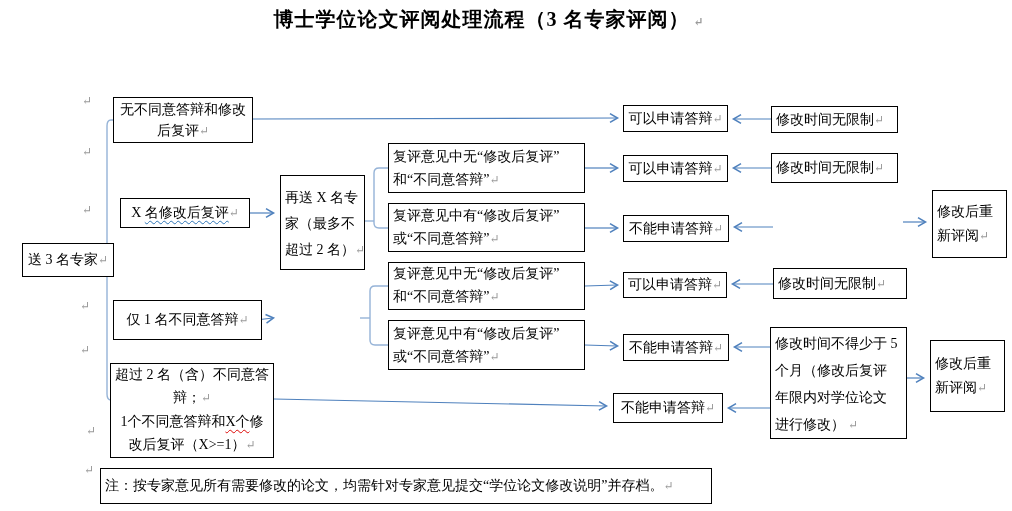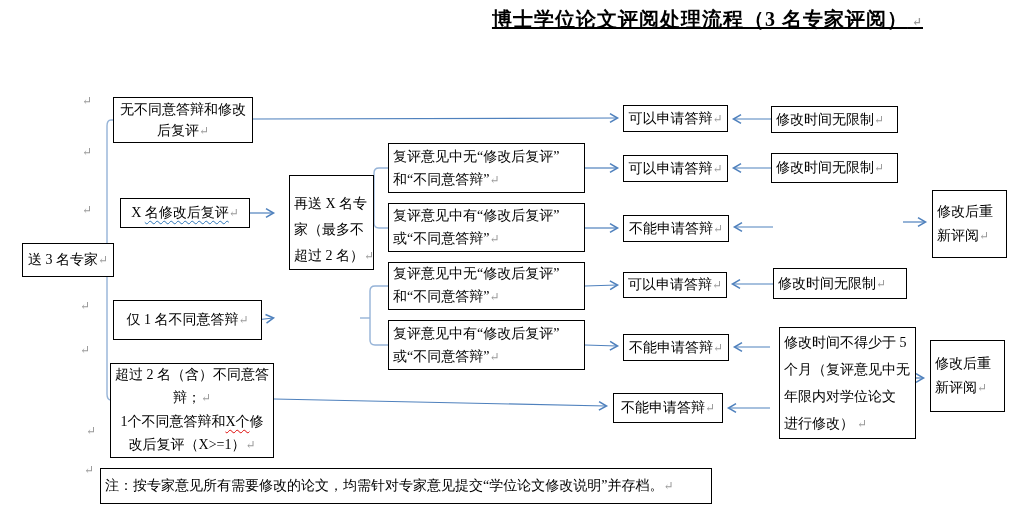--- a/index.html
+++ b/index.html
@@ -4,26 +4,26 @@
 <style>
   :root{
     --conn:#4f81bd; --bracket:#95b3d7; --border:#000000;
     --pilcrow:#9a9a9a; --sqred:#dd0806; --sqblue:#2e75b6;
   }
   html,body{margin:0;padding:0;background:#ffffff;}
   #page{position:relative;width:1012px;height:511px;background:#ffffff;overflow:hidden;
         font-family:"Liberation Serif","DejaVu Serif",serif;color:#000;}
   #wires{position:absolute;left:0;top:0;width:1012px;height:511px;}
   .title{position:absolute;left:0;top:6px;width:923px;padding-left:55px;box-sizing:border-box;
-         text-align:right;font-size:20px;font-weight:bold;letter-spacing:1px;text-decoration:underline;}
+         text-align:center;font-size:20px;font-weight:bold;letter-spacing:1px;}
   .box{position:absolute;border:1px solid var(--border);background:#fff;display:flex;
        align-items:center;font-size:14px;line-height:21px;box-sizing:border-box;}
   .box .t{width:100%;text-align:center;white-space:nowrap;}
   .box.left .t{text-align:left;padding-left:4px;}
-  .box.top{align-items:flex-end;margin-left:9px;}
+  .box.top{align-items:center;}
   .box.top .t{padding-top:3px;}
   .pilcrow{color:var(--pilcrow);font-size:12px;}
   .sq-blue{text-decoration:underline wavy var(--sqblue) 1px;text-underline-offset:3px;}
   .sq-red{text-decoration:underline wavy var(--sqred) 1px;text-underline-offset:3px;}
   .mp{position:absolute;color:var(--pilcrow);font-size:12px;}
   .lh23{line-height:23px;align-items:flex-end;}.lh24{line-height:24px;}.lh26{line-height:26px;}.lh27{line-height:27px;}
 </style>
 </head>
 <body>
 
@@ -127,21 +127,21 @@
   <div class="box left" style="left:771px;top:106px;width:127px;height:27px">
     <div class="t"><span>修改时间无限制</span><span class="pilcrow">↵</span></div>
     </div>
   <div class="box left" style="left:771px;top:153px;width:127px;height:30px">
     <div class="t"><span>修改时间无限制</span><span class="pilcrow">↵</span></div>
     </div>
   <div class="box left" style="left:773px;top:268px;width:134px;height:31px">
     <div class="t"><span>修改时间无限制</span><span class="pilcrow">↵</span></div>
     </div>
   <div class="box left top lh27" style="left:770px;top:327px;width:137px;height:112px">
-    <div class="t"><span>修改时间不得少于 5</span><br><span>个月（复评意见中无</span><br><span>年限内对学位论文</span><br><span>进行修改）</span><span class="pilcrow"> ↵</span></div>
+    <div class="t"><span>修改时间不得少于 5</span><br><span>个月（修改后复评</span><br><span>年限内对学位论文</span><br><span>进行修改）</span><span class="pilcrow"> ↵</span></div>
     </div>
 
   <div class="box left lh24" style="left:932px;top:190px;width:75px;height:68px">
     <div class="t"><span>修改后重</span><br><span>新评阅</span><span class="pilcrow">↵</span></div>
     </div>
   <div class="box left lh24" style="left:930px;top:340px;width:75px;height:72px">
     <div class="t"><span>修改后重</span><br><span>新评阅</span><span class="pilcrow">↵</span></div>
     </div>
 
   <div class="box left" style="left:100px;top:468px;width:612px;height:36px">

